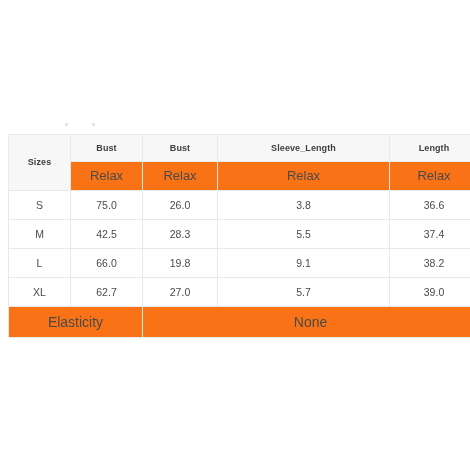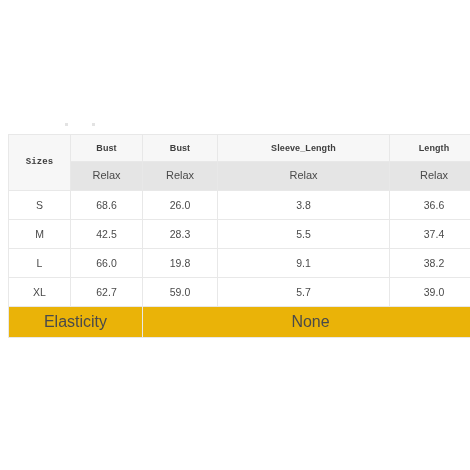--- a/index.html
+++ b/index.html
@@ -53,40 +53,39 @@
     letter-spacing: .1px;
     height: 26px;
   }
 
   
   th.sizes-cell {
     background: #f7f7f7;
     font-weight: bold;
     font-size: 9px;
     color: #3f3f3f;
-    font-family: Liberation Mono, monospace;
   }
 
   
   tr.hdr-fit > td {
-    background: #e5e5e5;
-    font-size: 11px;
+    background: #f97316;
+    font-size: 13px;
     color: #4a4a4a;
     height: 28px;
   }
 
   tr.data-row > td {
     background: #ffffff;
     font-size: 10.5px;
     height: 28px;
   }
 
   tr.elasticity-row > td {
-    background: #eab308;
-    font-size: 16px;
+    background: #f97316;
+    font-size: 14px;
     height: 30px;
   }
 
   
   col.c-size   { width: 62px;  }
   col.c-bust   { width: 72px;  }
   col.c-waist  { width: 75px;  }
   col.c-sleeve { width: 172px; }
   col.c-length { width: 89px;  }
 
@@ -127,21 +126,21 @@
       <tr class="hdr-fit">
         <td>Relax</td>
         <td>Relax</td>
         <td>Relax</td>
         <td>Relax</td>
       </tr>
     </thead>
     <tbody>
       <tr class="data-row">
         <td>S</td>
-        <td>68.6</td>
+        <td>75.0</td>
         <td>26.0</td>
         <td>3.8</td>
         <td>36.6</td>
       </tr>
       <tr class="data-row">
         <td>M</td>
         <td>42.5</td>
         <td>28.3</td>
         <td>5.5</td>
         <td>37.4</td>
@@ -149,21 +148,21 @@
       <tr class="data-row">
         <td>L</td>
         <td>66.0</td>
         <td>19.8</td>
         <td>9.1</td>
         <td>38.2</td>
       </tr>
       <tr class="data-row">
         <td>XL</td>
         <td>62.7</td>
-        <td>59.0</td>
+        <td>27.0</td>
         <td>5.7</td>
         <td>39.0</td>
       </tr>
       <tr class="elasticity-row">
         <td colspan="2">Elasticity</td>
         <td colspan="3">None</td>
       </tr>
     </tbody>
   </table>
 </div>

